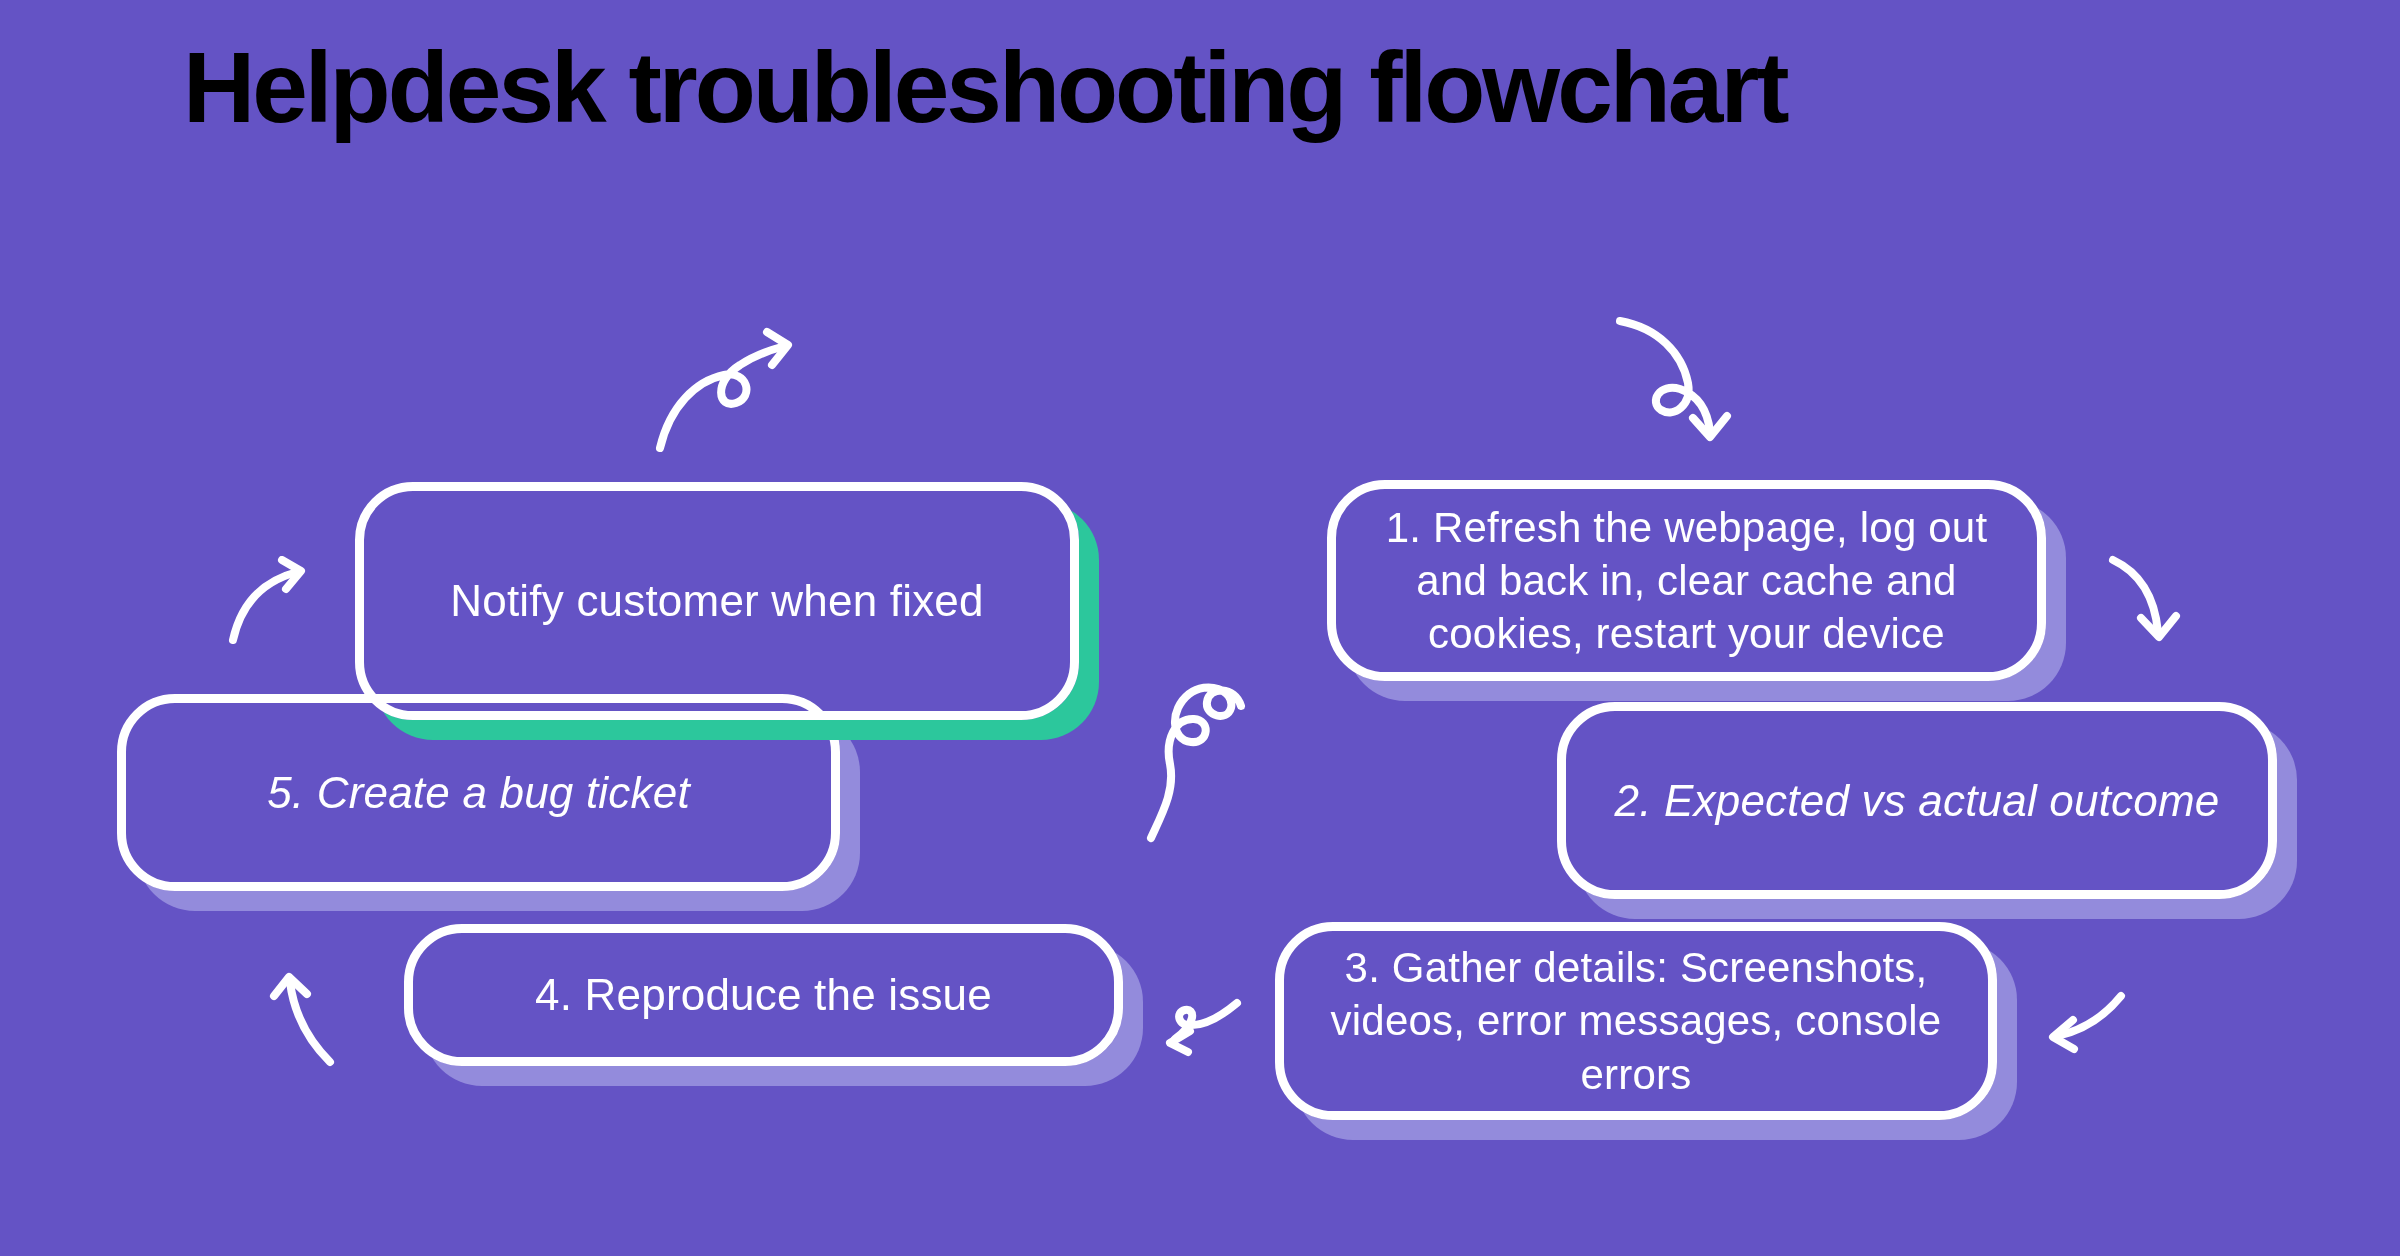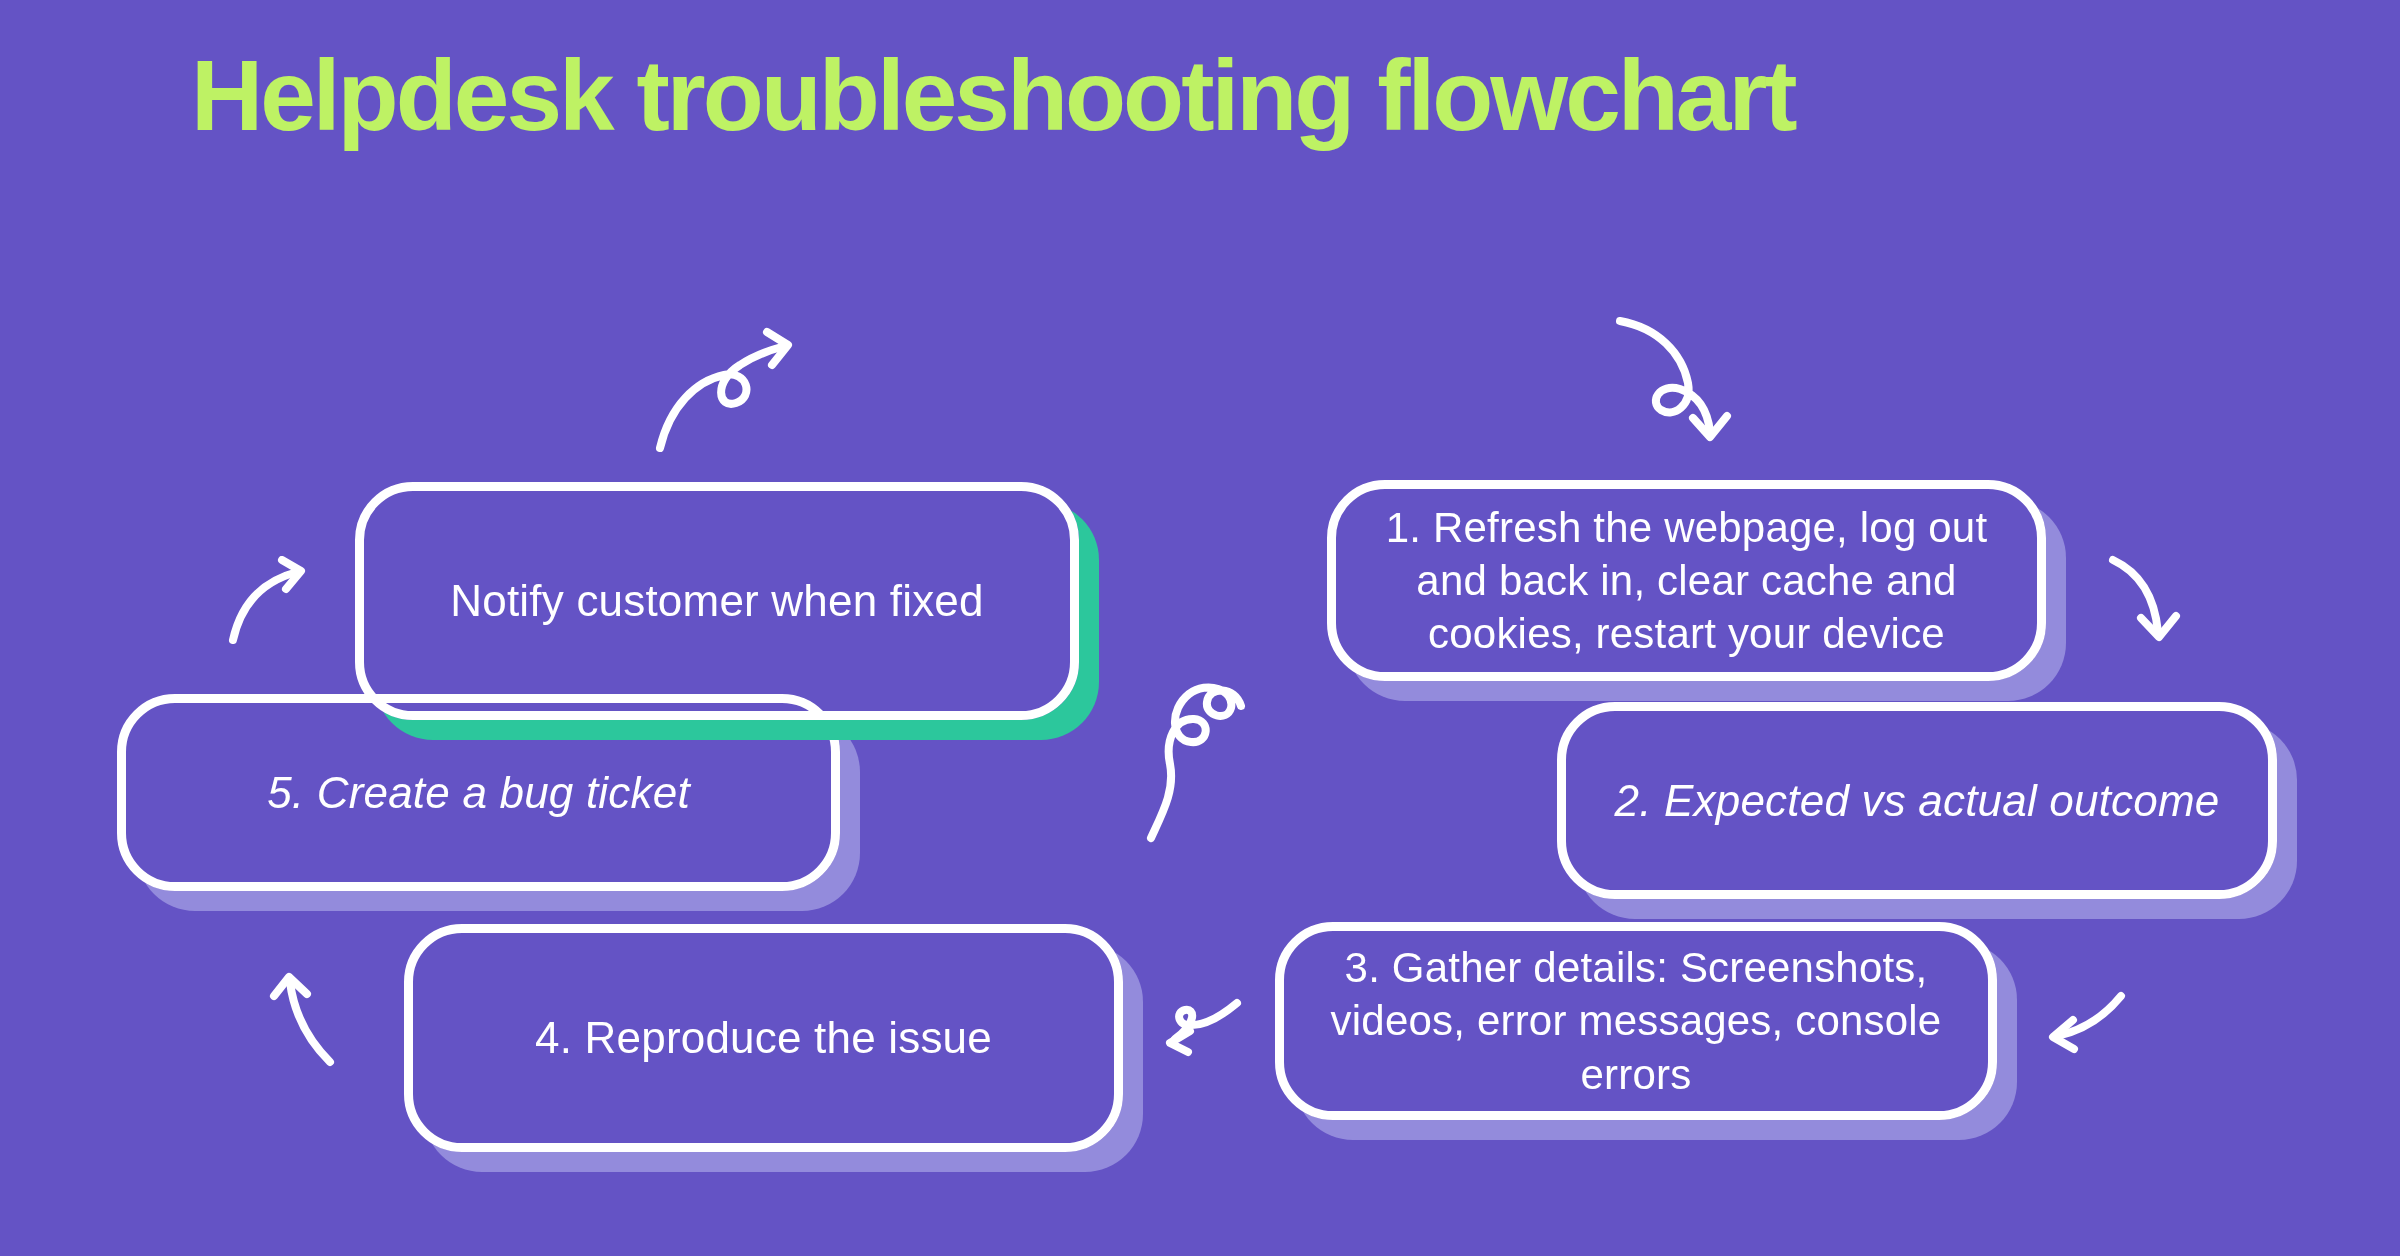--- a/index.html
+++ b/index.html
@@ -9,22 +9,22 @@
   }
   #canvas{
     position:relative;
     width:2400px;height:1256px;
     background:#6453C5;
     overflow:hidden;
   }
   .title{
     position:absolute;
     left:183px;top:30px;
-    margin:8px;
-    color:#bef264;
+    margin:0;
+    color:#000000;
     font-size:100px;
     font-weight:bold;
     letter-spacing:-3px;
     white-space:nowrap;
   }
   .node{
     position:absolute;
     box-sizing:border-box;
     border:9px solid #FFFFFF;
     border-radius:58px;
@@ -51,21 +51,21 @@
     stroke-width:8;
     stroke-linecap:round;
     stroke-linejoin:round;
   }
   
   #node-customer{left:845px;top:258px;width:717px;height:196px;}
   #node-notify  {left:355px;top:482px;width:724px;height:238px;}
   #node-step1   {left:1327px;top:480px;width:719px;height:201px;}
   #node-step2   {left:1557px;top:702px;width:720px;height:197px;font-style:italic;}
   #node-step3   {left:1275px;top:922px;width:722px;height:198px;justify-content:flex-end;}
-  #node-step4   {left:404px;top:924px;width:719px;height:228px;}
+  #node-step4   {left:404px;top:924px;width:719px;height:142px;}
   #node-step5   {left:117px;top:694px;width:723px;height:197px;font-style:italic;}
   
   #arrow-top-left    {left:652px;top:320px;width:162px;height:136px;}
   #arrow-top-right   {left:1612px;top:313px;width:156px;height:138px;}
   #arrow-right       {left:2103px;top:552px;width:96px;height:96px;}
   #arrow-bottom-right{left:2043px;top:988px;width:86px;height:68px;}
   #arrow-bottom-center{left:1153px;top:991px;width:92px;height:72px;}
   #arrow-bottom-left {left:266px;top:968px;width:76px;height:102px;}
   #arrow-left        {left:223px;top:556px;width:96px;height:92px;}
   #squiggle-center   {left:1143px;top:678px;width:112px;height:168px;}

